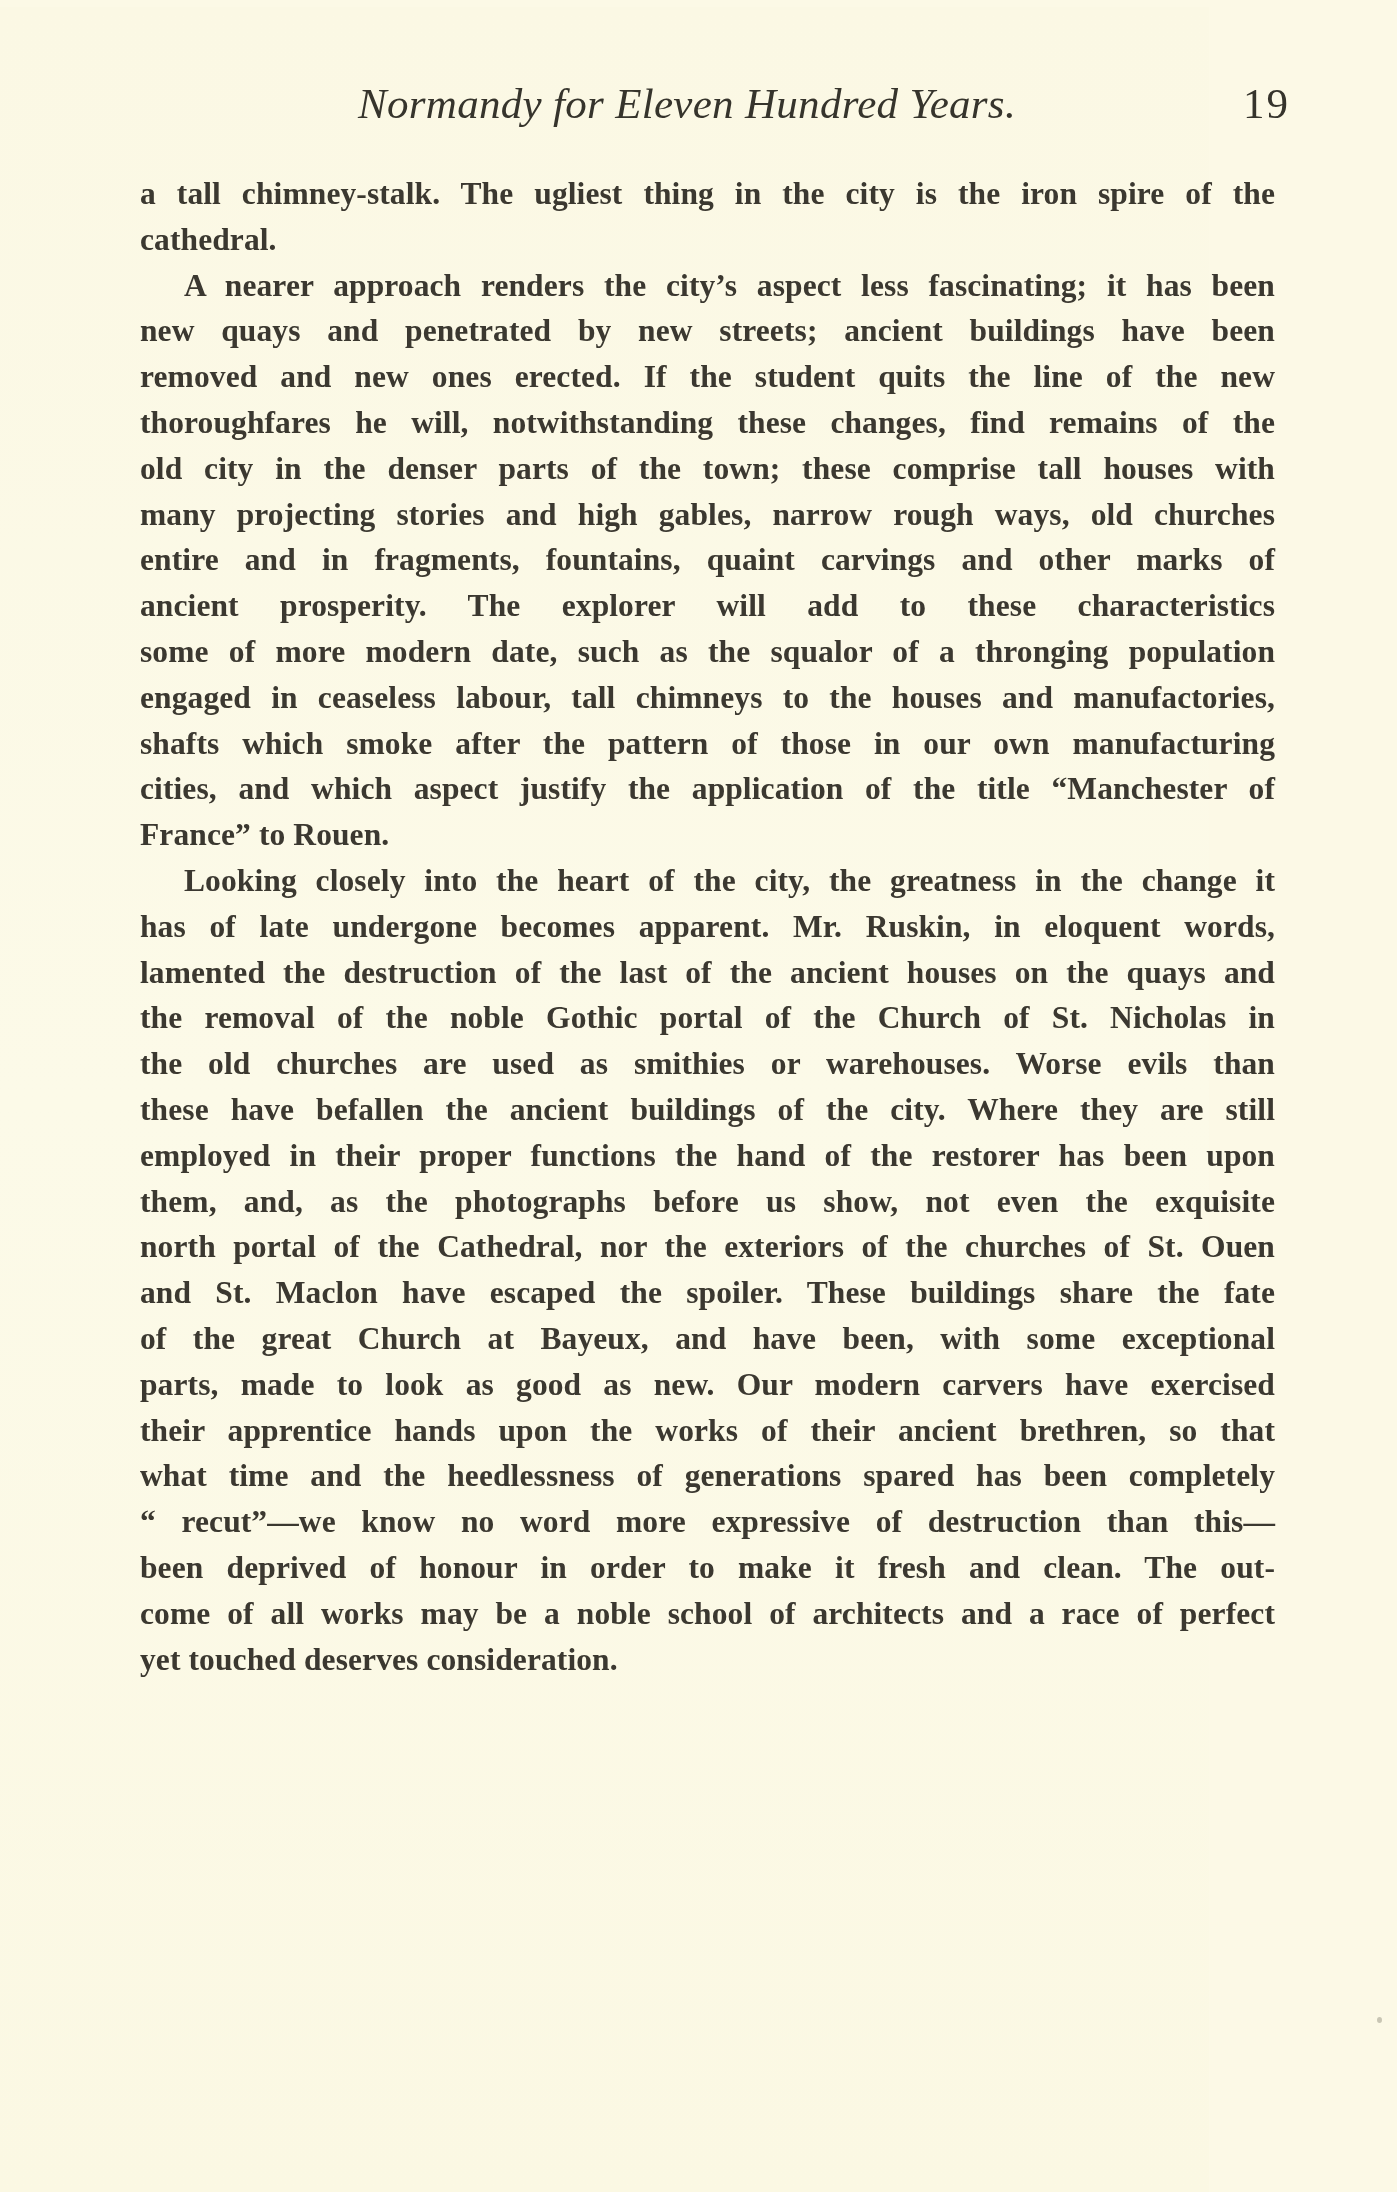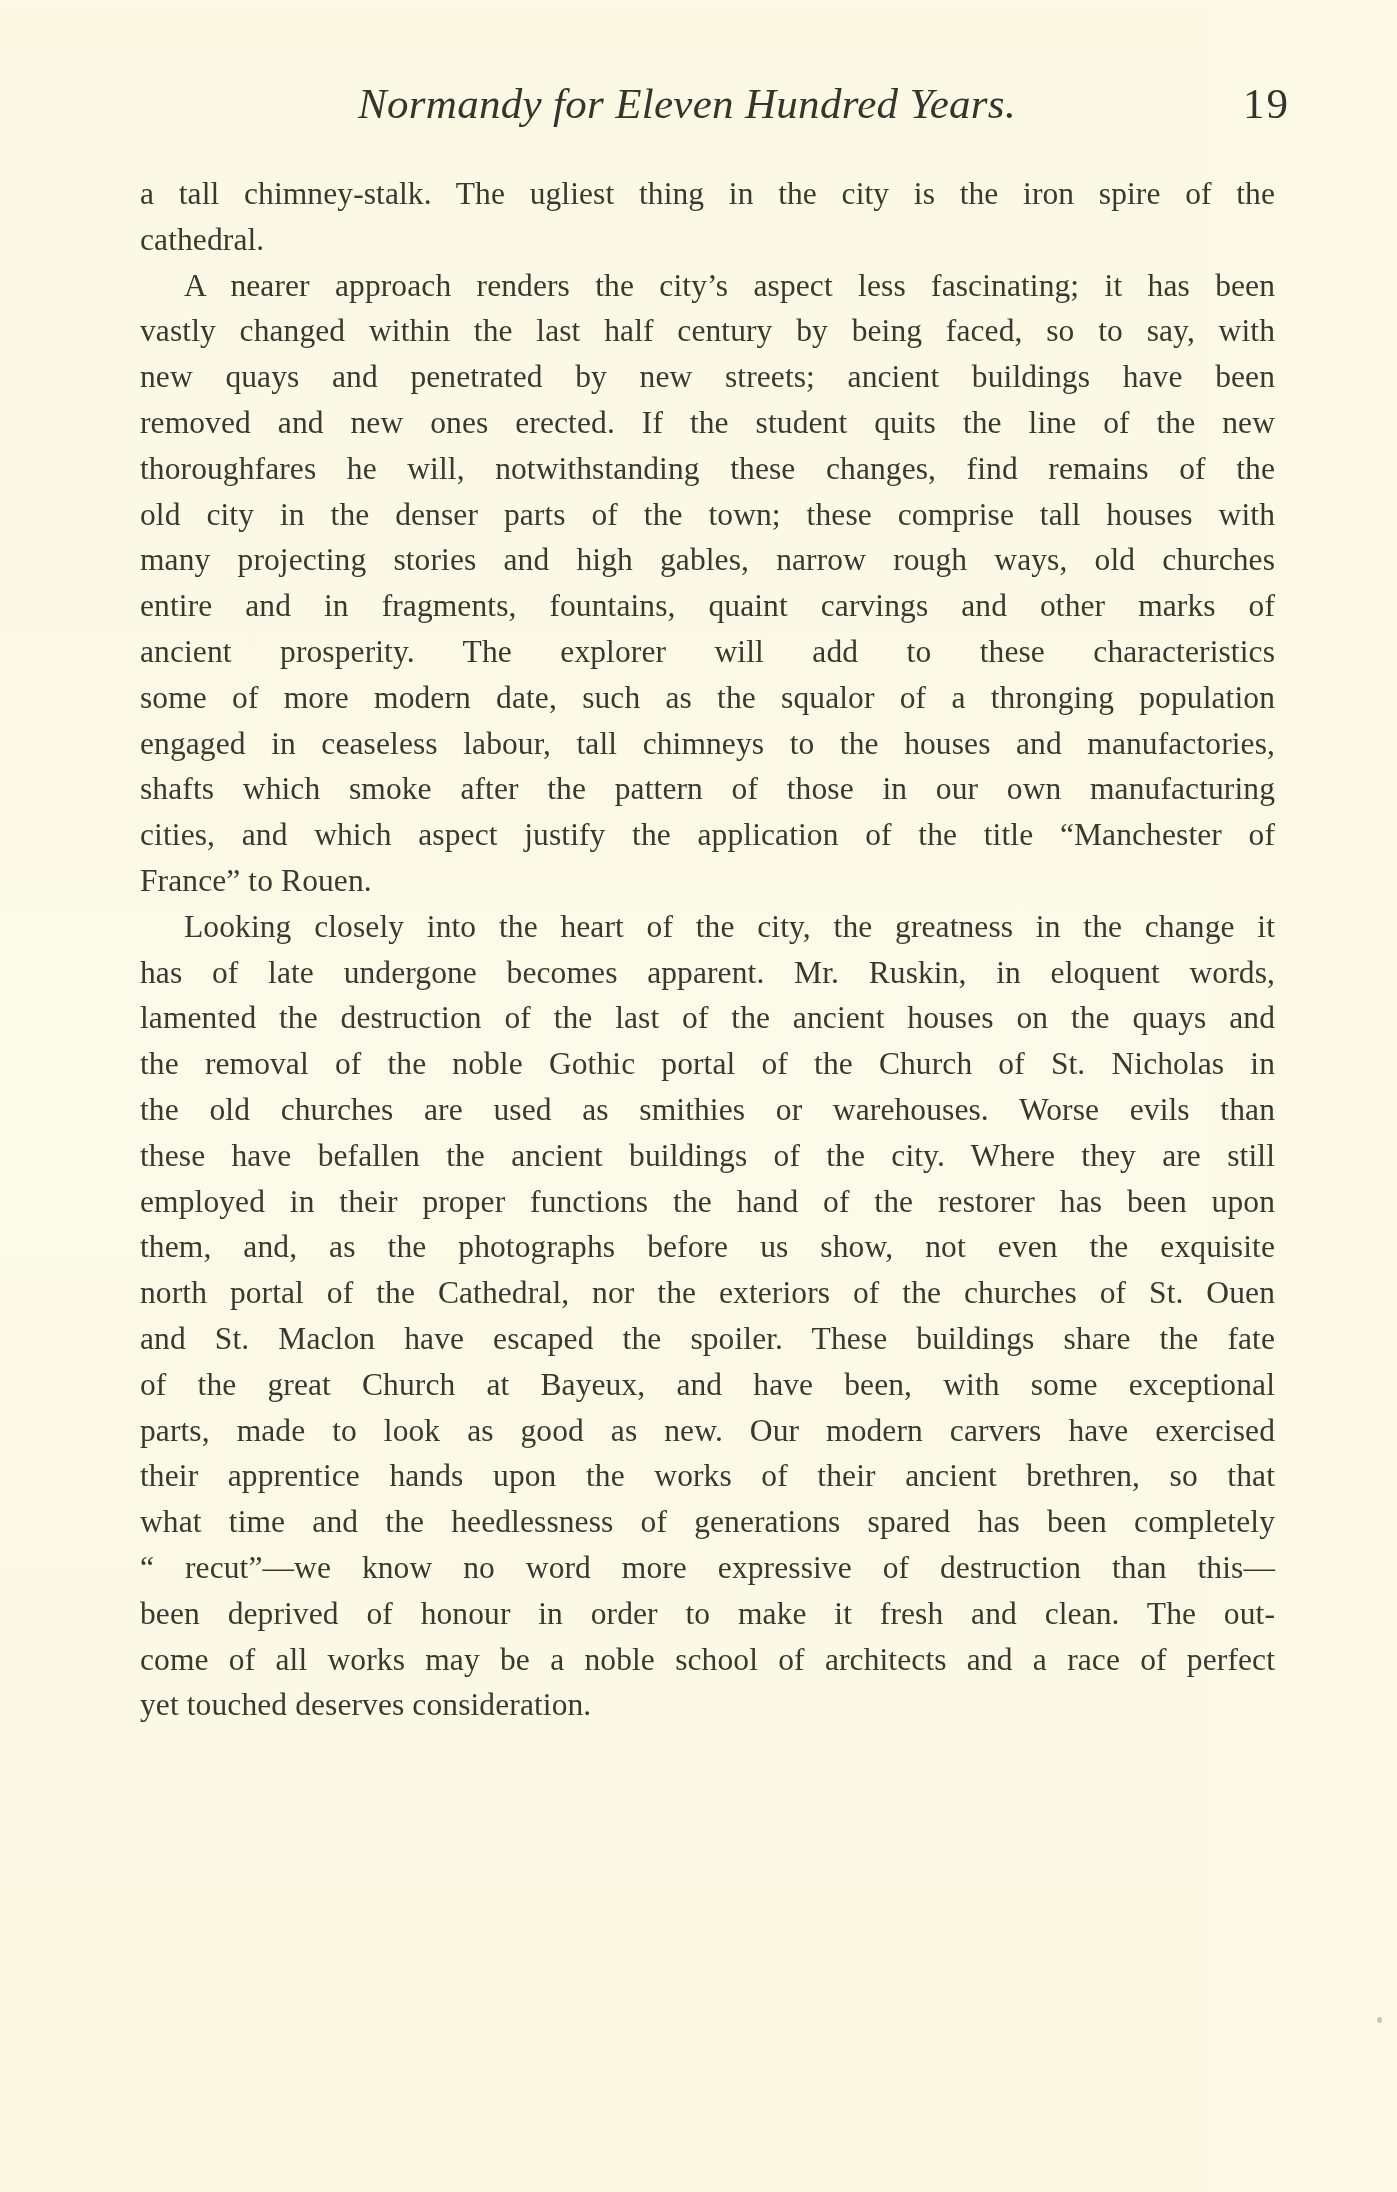--- a/index.html
+++ b/index.html
@@ -71,20 +71,21 @@
     }
     .line.last {
       text-align-last: left;
     }
     .line span {
       display: block;
       width: 100%;
       white-space: normal;
       text-align: justify;
       text-align-last: justify;
+      font-weight: bold;
     }
     .line.last span {
       text-align-last: left;
     }
     .speck {
       position: absolute;
       left: 1377px;
       top: 2010px;
       width: 5px;
       height: 6px;
@@ -108,23 +109,20 @@
         <span>a tall chimney-stalk.  The ugliest thing in the city is the iron spire of the</span>
       </div>
     <div class="line last">
         <span>cathedral.</span>
       </div>
 
     <div class="line indent">
         <span>A nearer approach renders the city’s aspect less fascinating; it has been</span>
       </div>
     <div class="line">
-        <span>vastly changed within the last half century by being faced, so to say, with</span>
-      </div>
-    <div class="line">
         <span>new quays and penetrated by new streets; ancient buildings have been</span>
       </div>
     <div class="line">
         <span>removed and new ones erected.  If the student quits the line of the new</span>
       </div>
     <div class="line">
         <span>thoroughfares he will, notwithstanding these changes, find remains of the</span>
       </div>
     <div class="line">
         <span>old city in the denser parts of the town; these comprise tall houses with</span>

